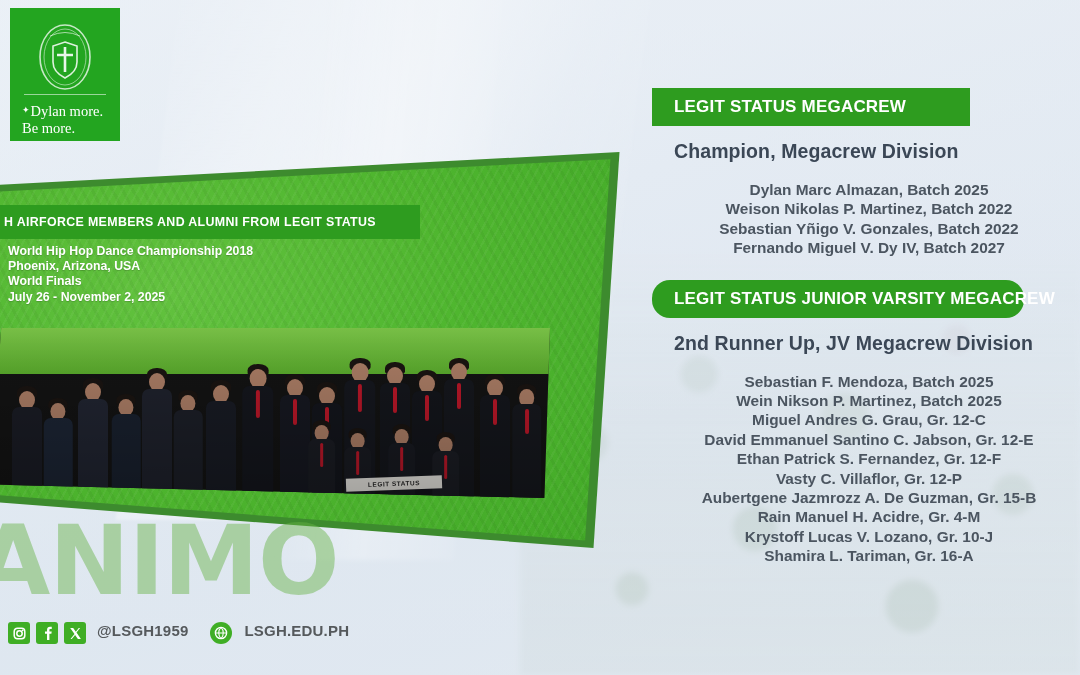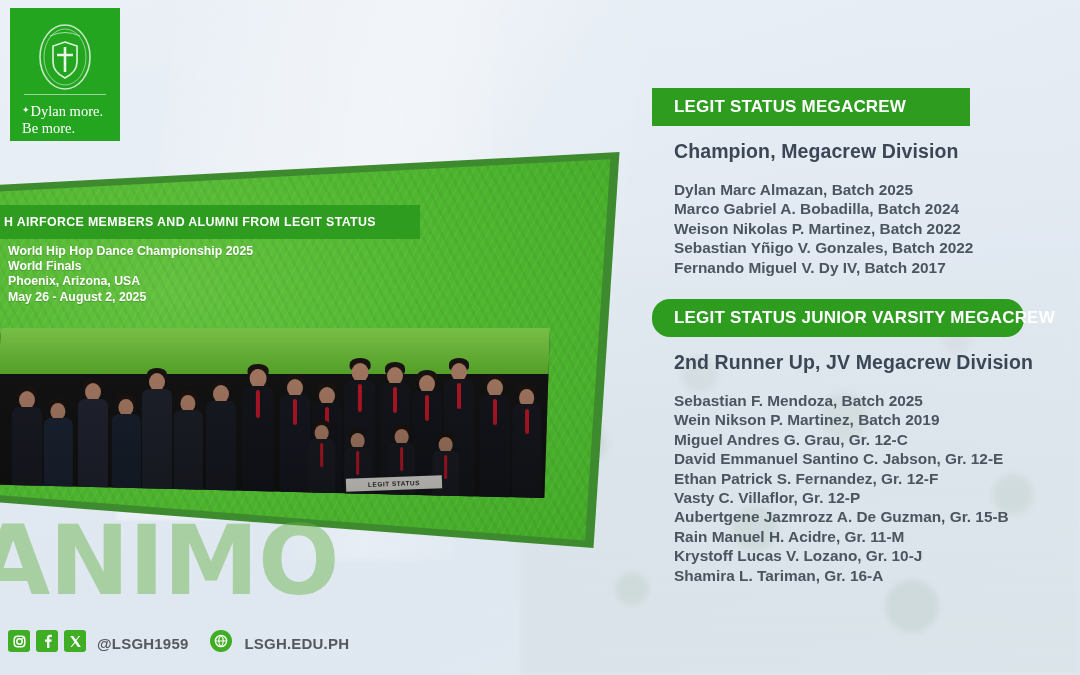--- a/index.html
+++ b/index.html
@@ -139,21 +139,21 @@
   .animo{
     position:absolute;left:-24px;top:513px;
     font-size:96px;font-weight:bold;letter-spacing:-1px;
     color:rgba(103,178,70,.46);line-height:1;
     font-family:"DejaVu Sans",sans-serif;
   }
 
   
   .footer{
     position:absolute;left:8px;top:622px;height:30px;
-    display:flex;align-items:flex-end;gap:6px;
+    display:flex;align-items:flex-start;gap:6px;
   }
   .sicon{
     width:22px;height:22px;background:#3fae25;border-radius:3px;
     display:flex;align-items:center;justify-content:center;
     color:#fff;font-weight:bold;flex:none;
   }
   .sicon.round{border-radius:50%;}
   .handle{
     color:#55595c;font-size:15px;font-weight:bold;letter-spacing:.2px;
     margin-left:5px;margin-right:16px;white-space:nowrap;
@@ -172,21 +172,21 @@
   .sec-bar span{
     color:#fff;font-size:17px;font-weight:bold;letter-spacing:.2px;
     padding-left:22px;white-space:nowrap;
   }
   .sec-bar.wide{width:372px;border-radius:18px;}
   .sec-bar.narrow{width:318px;}
   .sec-sub{
     color:#3b4756;font-size:19.5px;font-weight:bold;
     padding-left:22px;margin-bottom:17px;letter-spacing:.1px;
   }
-  .sec-list{padding-left:22px;margin-bottom:22px;}
+  .sec-list{padding-left:22px;margin-bottom:22px;text-align:center;}
   .sec-list div{
     color:#4b5560;font-size:15.4px;line-height:19.4px;
     white-space:nowrap;font-weight:600;
   }
 </style>
 </head>
 <body>
 
 <div id="stage">
 
@@ -216,24 +216,24 @@
   <div class="panel-wrap">
     <div class="panel-outline"></div>
     <div class="panel-fill"></div>
   </div>
 
   <div class="panel-title-bar">
     <span>H AIRFORCE MEMBERS AND ALUMNI FROM LEGIT STATUS</span>
   </div>
 
   <div class="panel-lines">
-    <div>World Hip Hop Dance Championship 2025</div>
+    <div>World Hip Hop Dance Championship 2018</div>
+    <div>Phoenix, Arizona, USA</div>
     <div>World Finals</div>
-    <div>Phoenix, Arizona, USA</div>
-    <div>May 26 - August 2, 2025</div>
+    <div>July 26 - November 2, 2025</div>
   </div>
 
   <div class="photo">
     <div class="floor"></div>
     <div class="crowd" id="crowd">
         <div class="dancer" style="left: 20px; width: 34px; height: 112px;">
           <div class="hair" style="width:20px;height:12.6px;top:0;"></div>
           <div class="head" style="width:16px;height:18px;top:5.040000000000001px;"></div>
           <div class="body" style="width:30px;top:20.7px;bottom:0;background:#1b1d26;"></div>
         </div>
@@ -381,38 +381,37 @@
   </div>
 
   <div class="col">
 
     <div class="sec-bar narrow">
       <span>LEGIT STATUS MEGACREW</span>
     </div>
     <div class="sec-sub">Champion, Megacrew Division</div>
     <div class="sec-list">
       <div>Dylan Marc Almazan, Batch 2025</div>
-      <div>Marco Gabriel A. Bobadilla, Batch 2024</div>
       <div>Weison Nikolas P. Martinez, Batch 2022</div>
       <div>Sebastian Yñigo V. Gonzales, Batch 2022</div>
-      <div>Fernando Miguel V. Dy IV, Batch 2017</div>
+      <div>Fernando Miguel V. Dy IV, Batch 2027</div>
     </div>
 
     <div class="sec-bar wide">
       <span>LEGIT STATUS JUNIOR VARSITY MEGACREW</span>
     </div>
     <div class="sec-sub">2nd Runner Up, JV Megacrew Division</div>
     <div class="sec-list">
       <div>Sebastian F. Mendoza, Batch 2025</div>
-      <div>Wein Nikson P. Martinez, Batch 2019</div>
+      <div>Wein Nikson P. Martinez, Batch 2025</div>
       <div>Miguel Andres G. Grau, Gr. 12-C</div>
       <div>David Emmanuel Santino C. Jabson, Gr. 12-E</div>
       <div>Ethan Patrick S. Fernandez, Gr. 12-F</div>
       <div>Vasty C. Villaflor, Gr. 12-P</div>
       <div>Aubertgene Jazmrozz A. De Guzman, Gr. 15-B</div>
-      <div>Rain Manuel H. Acidre, Gr. 11-M</div>
+      <div>Rain Manuel H. Acidre, Gr. 4-M</div>
       <div>Krystoff Lucas V. Lozano, Gr. 10-J</div>
       <div>Shamira L. Tariman, Gr. 16-A</div>
     </div>
 
   </div>
 
 </div>
 
 </body></html>

